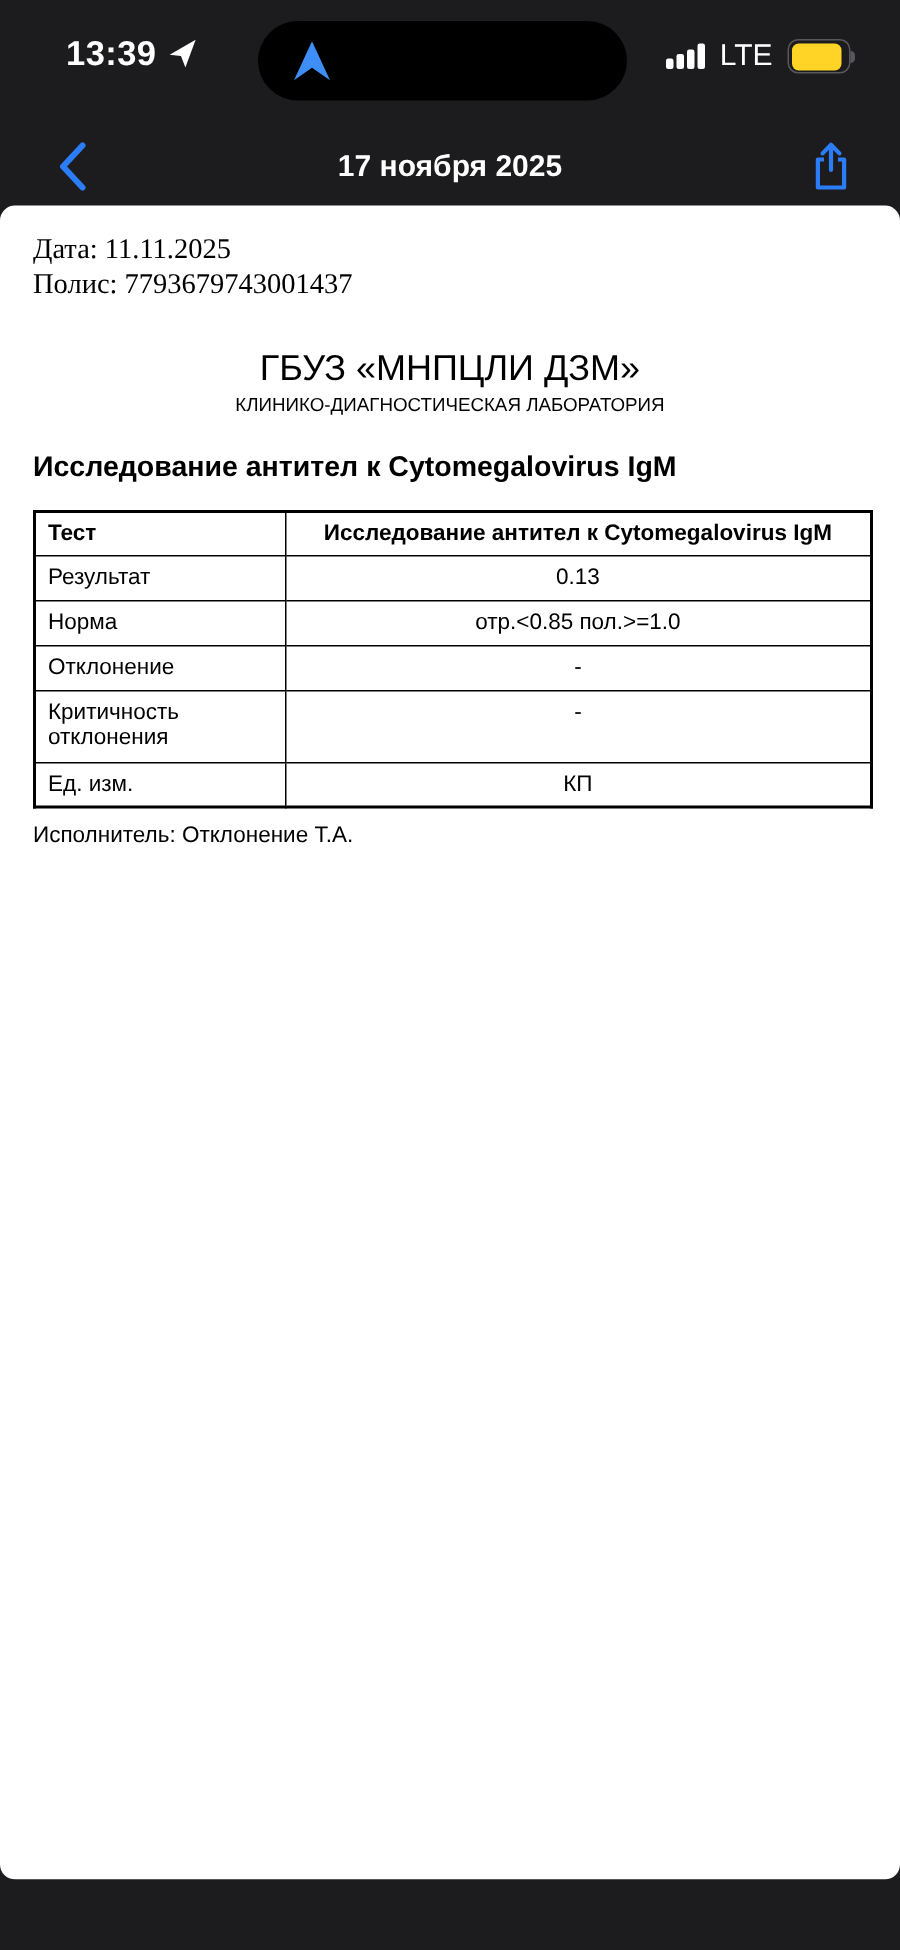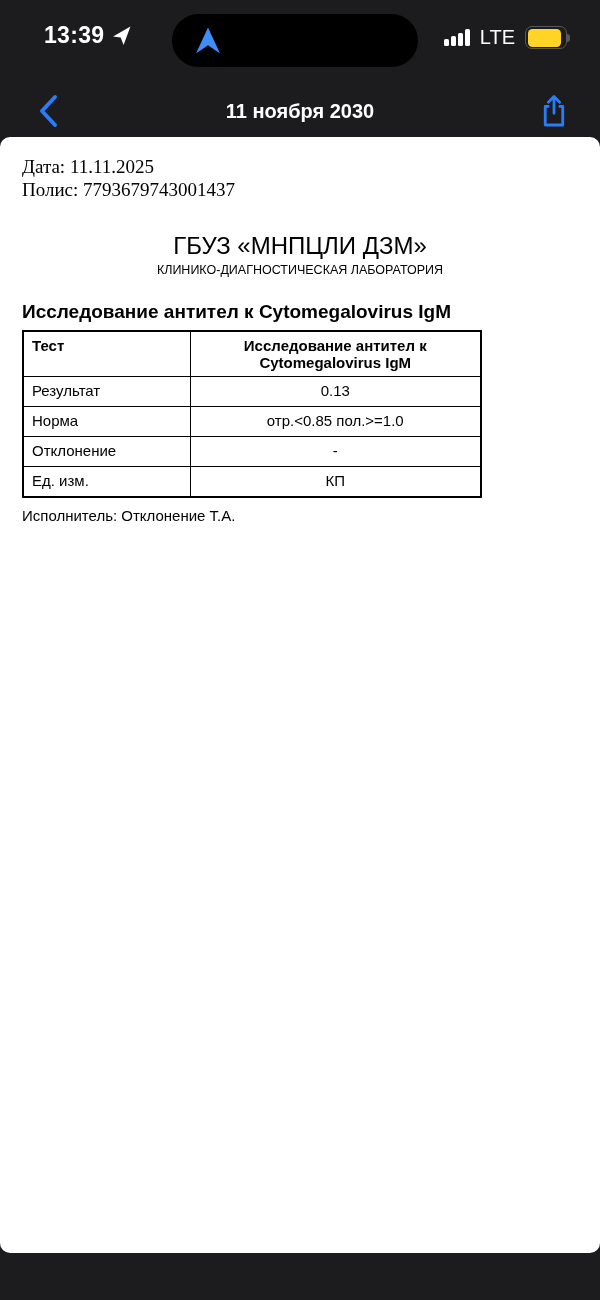--- a/index.html
+++ b/index.html
@@ -159,22 +159,22 @@
     margin-top: 24px;
     font-size: 19px;
     font-weight: 700;
   }
   .biomaterial {
     margin-top: 20px;
     font-size: 18px;
     font-weight: 700;
   }
   table.results {
-    margin-top: 7px;
-    width: 460px;
+    margin-top: 17px;
+    width: 560px;
     border-collapse: collapse;
     table-layout: fixed;
     border-radius: 14px;
   }
   table.results td {
     border: 1px solid #000;
     font-size: 15px;
     padding: 5px 8px;
     vertical-align: top;
     color: #000;
@@ -227,21 +227,21 @@
       </div>
     </div>
   </div>
 
   <div class="nav-bar">
     <button class="nav-back">
       <svg width="20" height="34" viewBox="0 0 20 34">
         <path d="M17 3 L4 17 L17 31" fill="none" stroke="#2B7CF7" stroke-width="4" stroke-linecap="round" stroke-linejoin="round"></path>
       </svg>
     </button>
-    <div class="nav-title">11 ноября 2030</div>
+    <div class="nav-title">17 ноября 2025</div>
     <button class="nav-share">
       <svg width="28" height="36" viewBox="0 0 24 30">
         <path d="M8 11 H4.5 V27 H19.5 V11 H16" fill="none" stroke="#2B7CF7" stroke-width="2.4" stroke-linejoin="round"></path>
         <path d="M12 17 V3.2 M7.2 7.5 L12 2.6 L16.8 7.5" fill="none" stroke="#2B7CF7" stroke-width="2.4" stroke-linecap="round" stroke-linejoin="round"></path>
       </svg>
     </button>
   </div>
 
   <div class="document">
     <div class="doc-serif">Дата: 11.11.2025</div>
@@ -268,20 +268,24 @@
         <td class="val">0.13</td>
       </tr>
       <tr class="std">
         <td>Норма</td>
         <td class="val">отр.&lt;0.85 пол.&gt;=1.0</td>
       </tr>
       <tr class="std">
         <td>Отклонение</td>
         <td class="val">-</td>
       </tr>
+      <tr class="tall">
+        <td>Критичность отклонения</td>
+        <td class="val">-</td>
+      </tr>
       <tr class="std">
         <td>Ед. изм.</td>
         <td class="val">КП</td>
       </tr>
     </tbody>
       </table>
 
     <div class="executor">Исполнитель: Отклонение Т.А.</div>
   </div>
 

